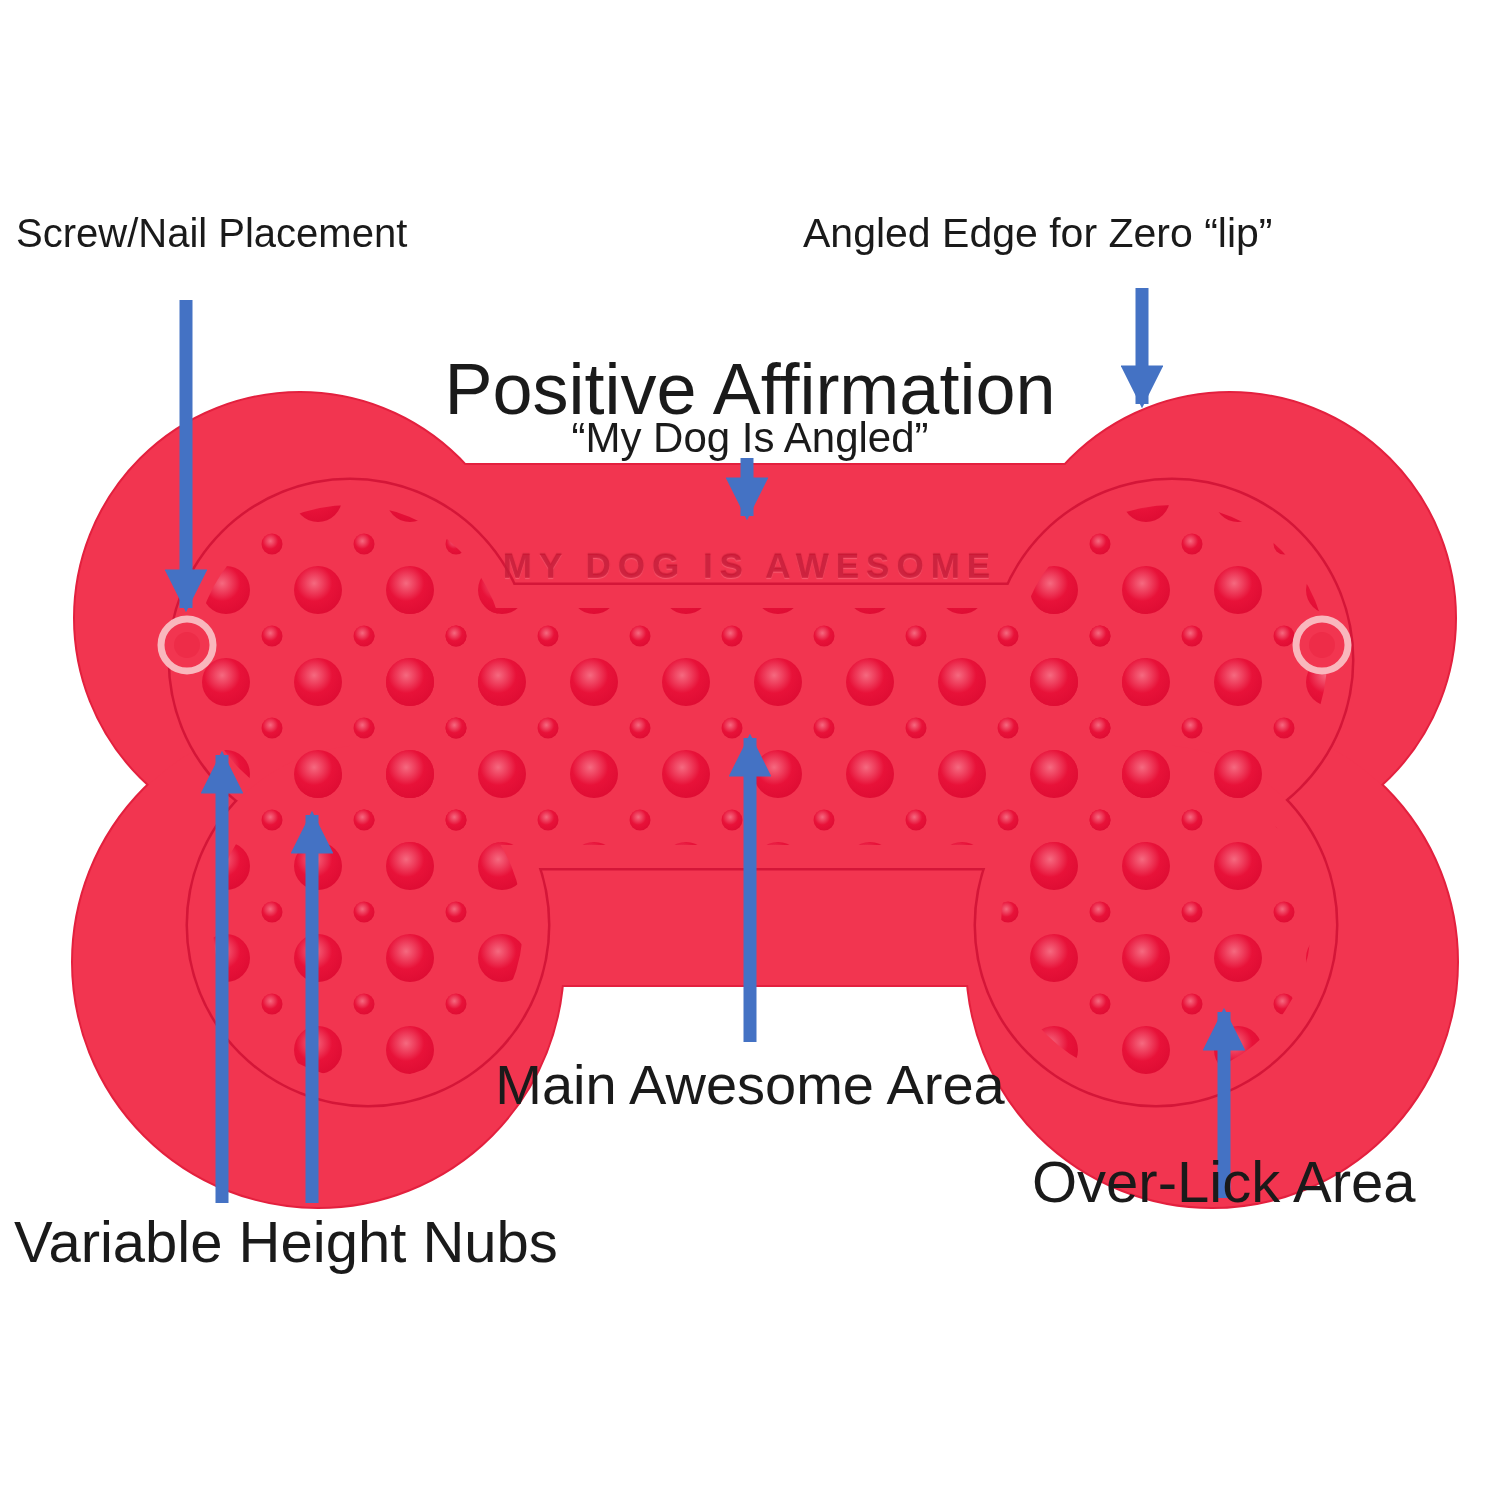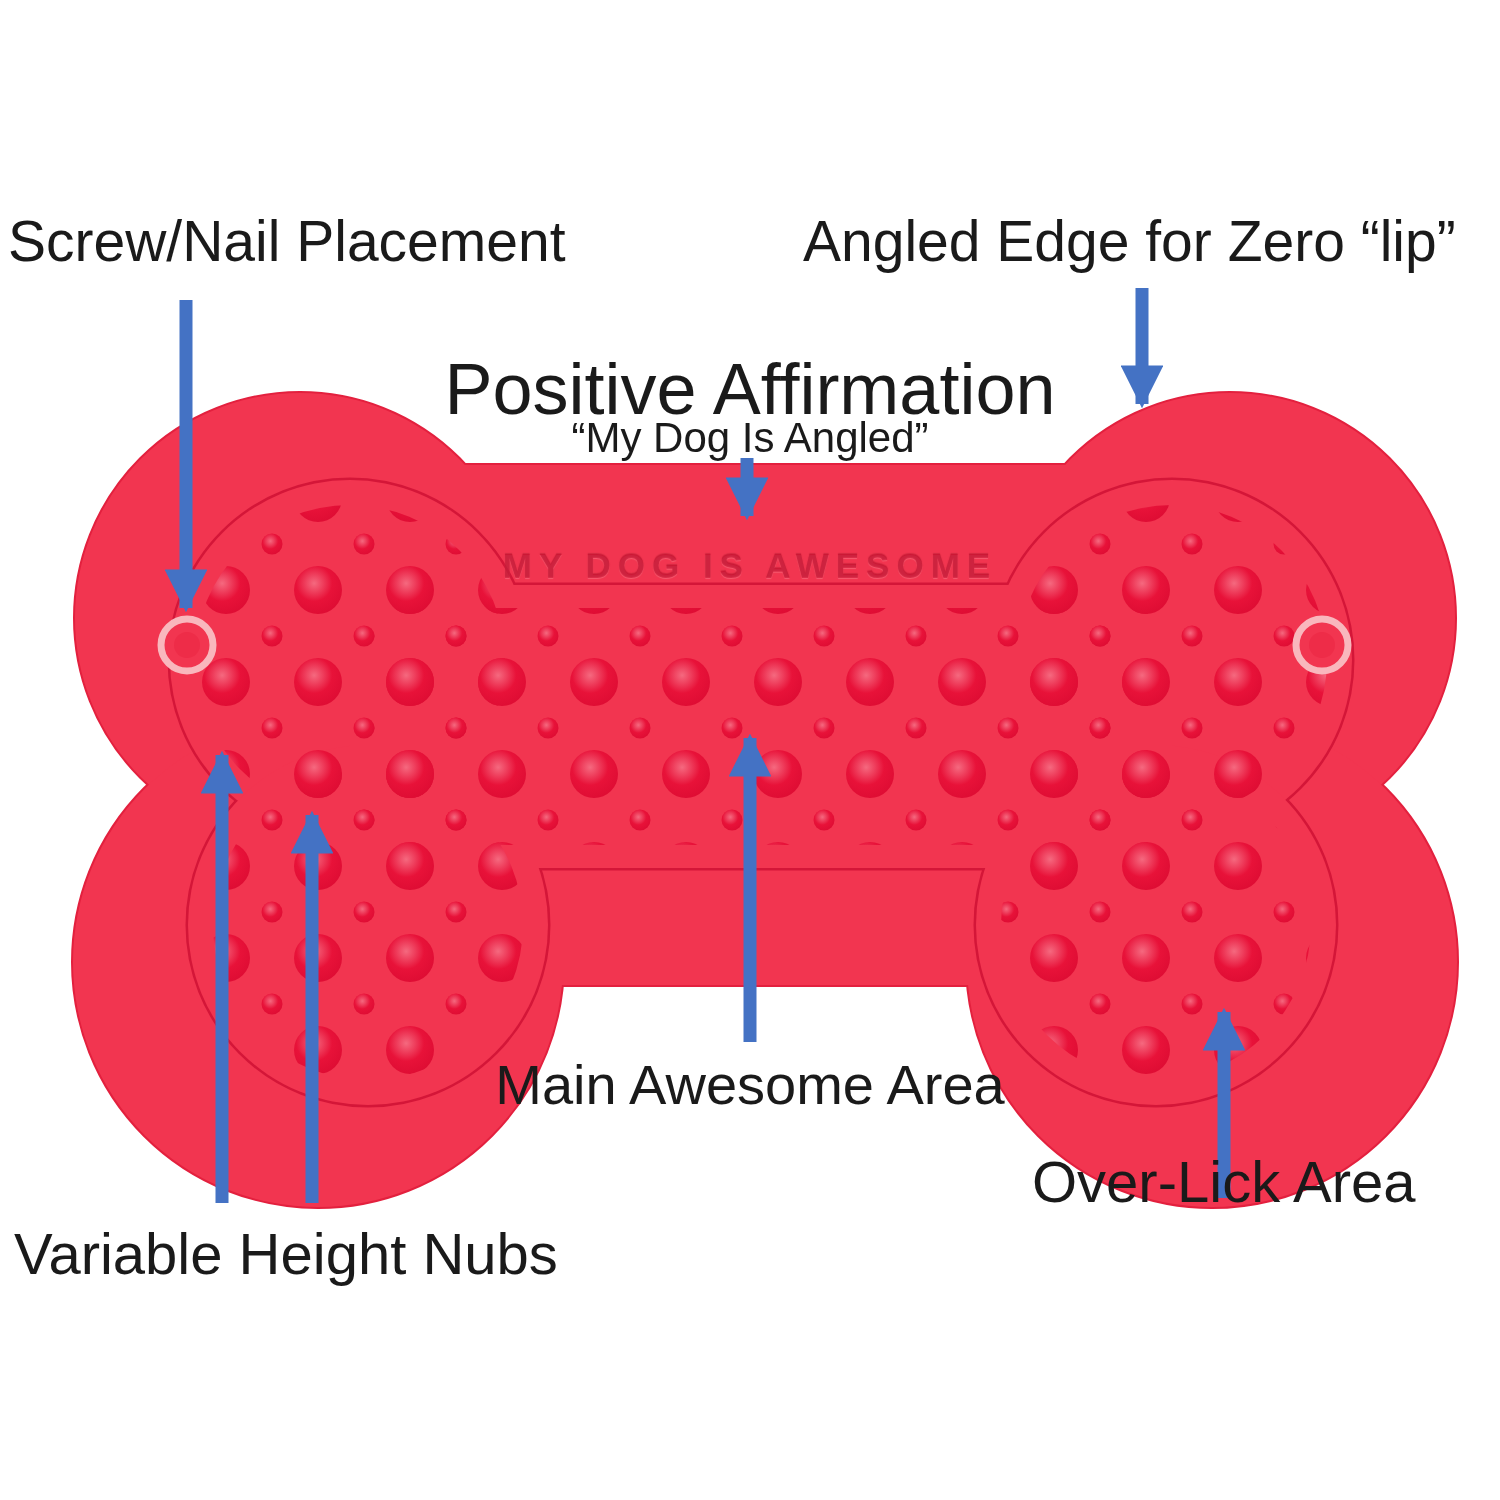--- a/index.html
+++ b/index.html
@@ -12,26 +12,26 @@
     font-family: "Liberation Sans", sans-serif;
   }
   .stage svg { position: absolute; left: 0; top: 0; }
   .lbl {
     position: absolute;
     color: #1a1a1a;
     white-space: nowrap;
     line-height: 1.05;
     letter-spacing: 0px;
   }
-  .lbl-screw      { left: 8px;    top: 212px;  font-size: 57px; }
-  .lbl-angled     { left: 803px;  top: 212px;  font-size: 57px; }
+  .lbl-screw      { left: 16px;    top: 212px;  font-size: 40px; }
+  .lbl-angled     { left: 803px;  top: 212px;  font-size: 41px; }
   .lbl-positive   { left: 750px;  top: 352px;  font-size: 72px; transform: translateX(-50%); }
   .lbl-quote      { left: 750px;  top: 416px;  font-size: 42px; transform: translateX(-50%); }
   .lbl-mainlick   { left: 750px;  top: 1056px; font-size: 56px; transform: translateX(-50%); }
-  .lbl-nubs       { left: 14px;   top: 1212px; font-size: 58px; margin-top: 12px; }
+  .lbl-nubs       { left: 14px;   top: 1212px; font-size: 58px; }
   .lbl-overlick   { left: 1032px; top: 1152px; font-size: 58px; }
   .embossed {
     position: absolute;
     left: 750px; top: 546px;
     transform: translateX(-50%);
     font-size: 35px;
     font-weight: bold;
     letter-spacing: 7px;
     color: rgba(198, 10, 44, 0.55);
     text-shadow: 0 -1px 1px rgba(120,0,20,0.25), 0 1px 1px rgba(255,160,170,0.35);

